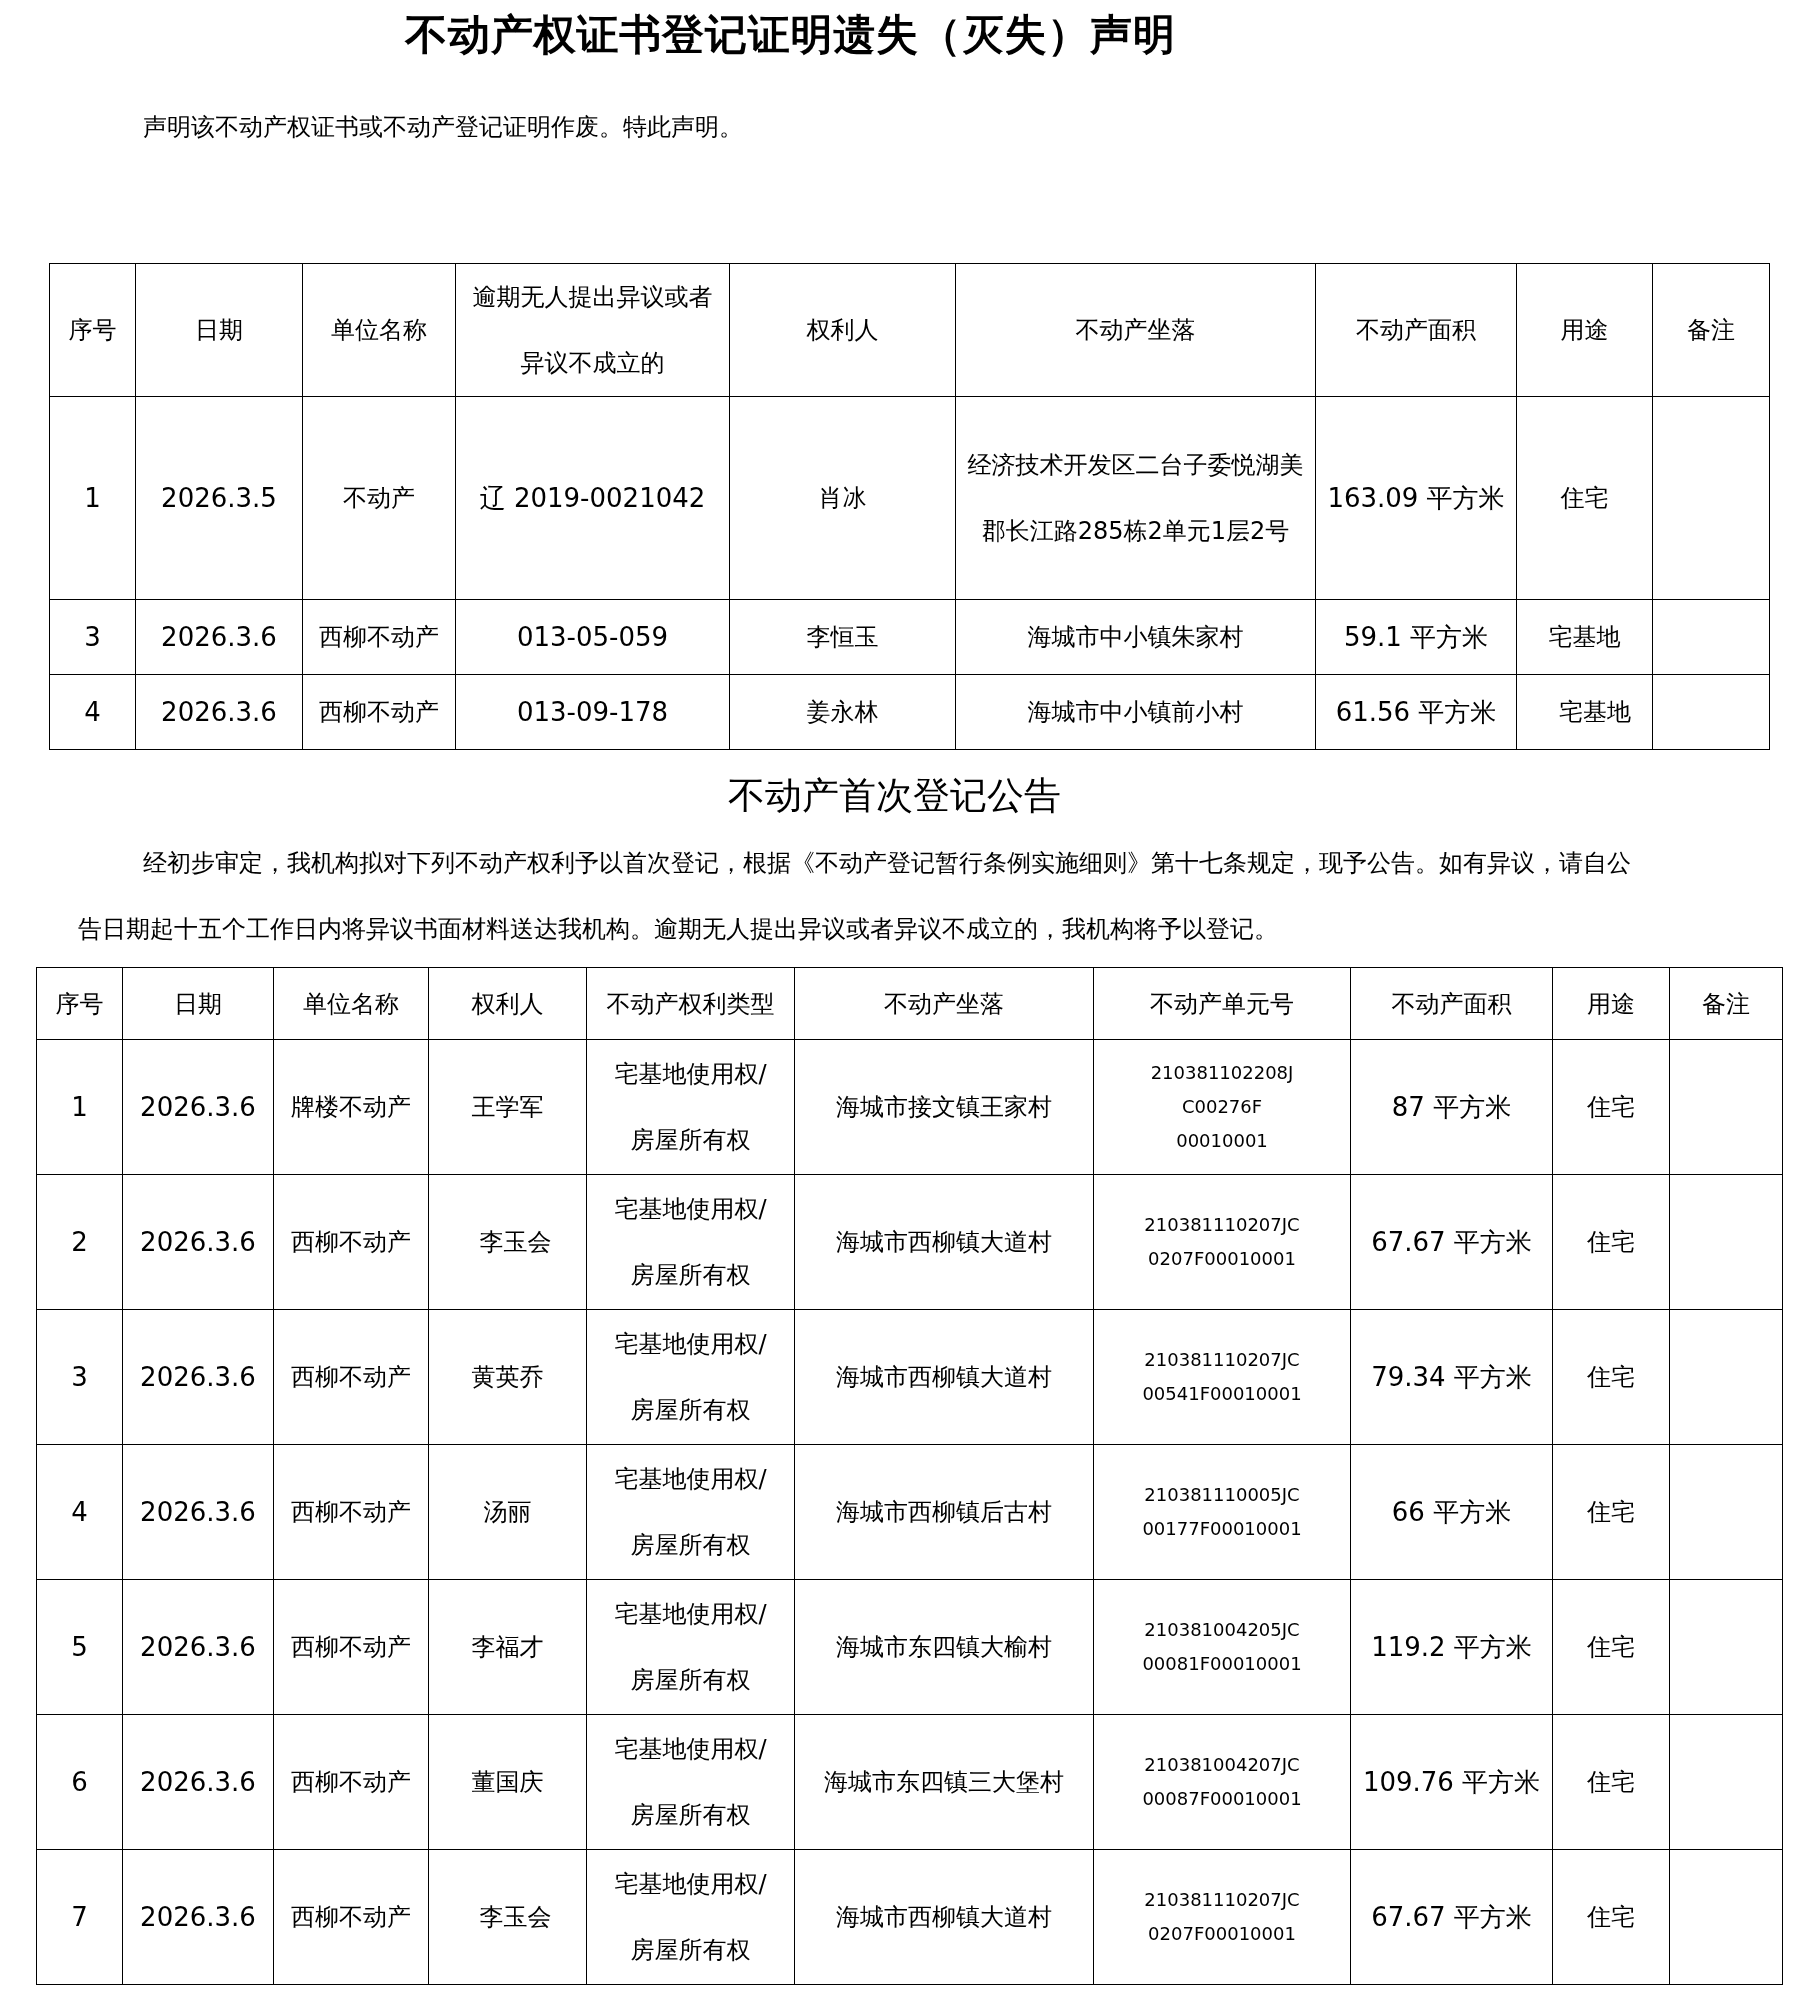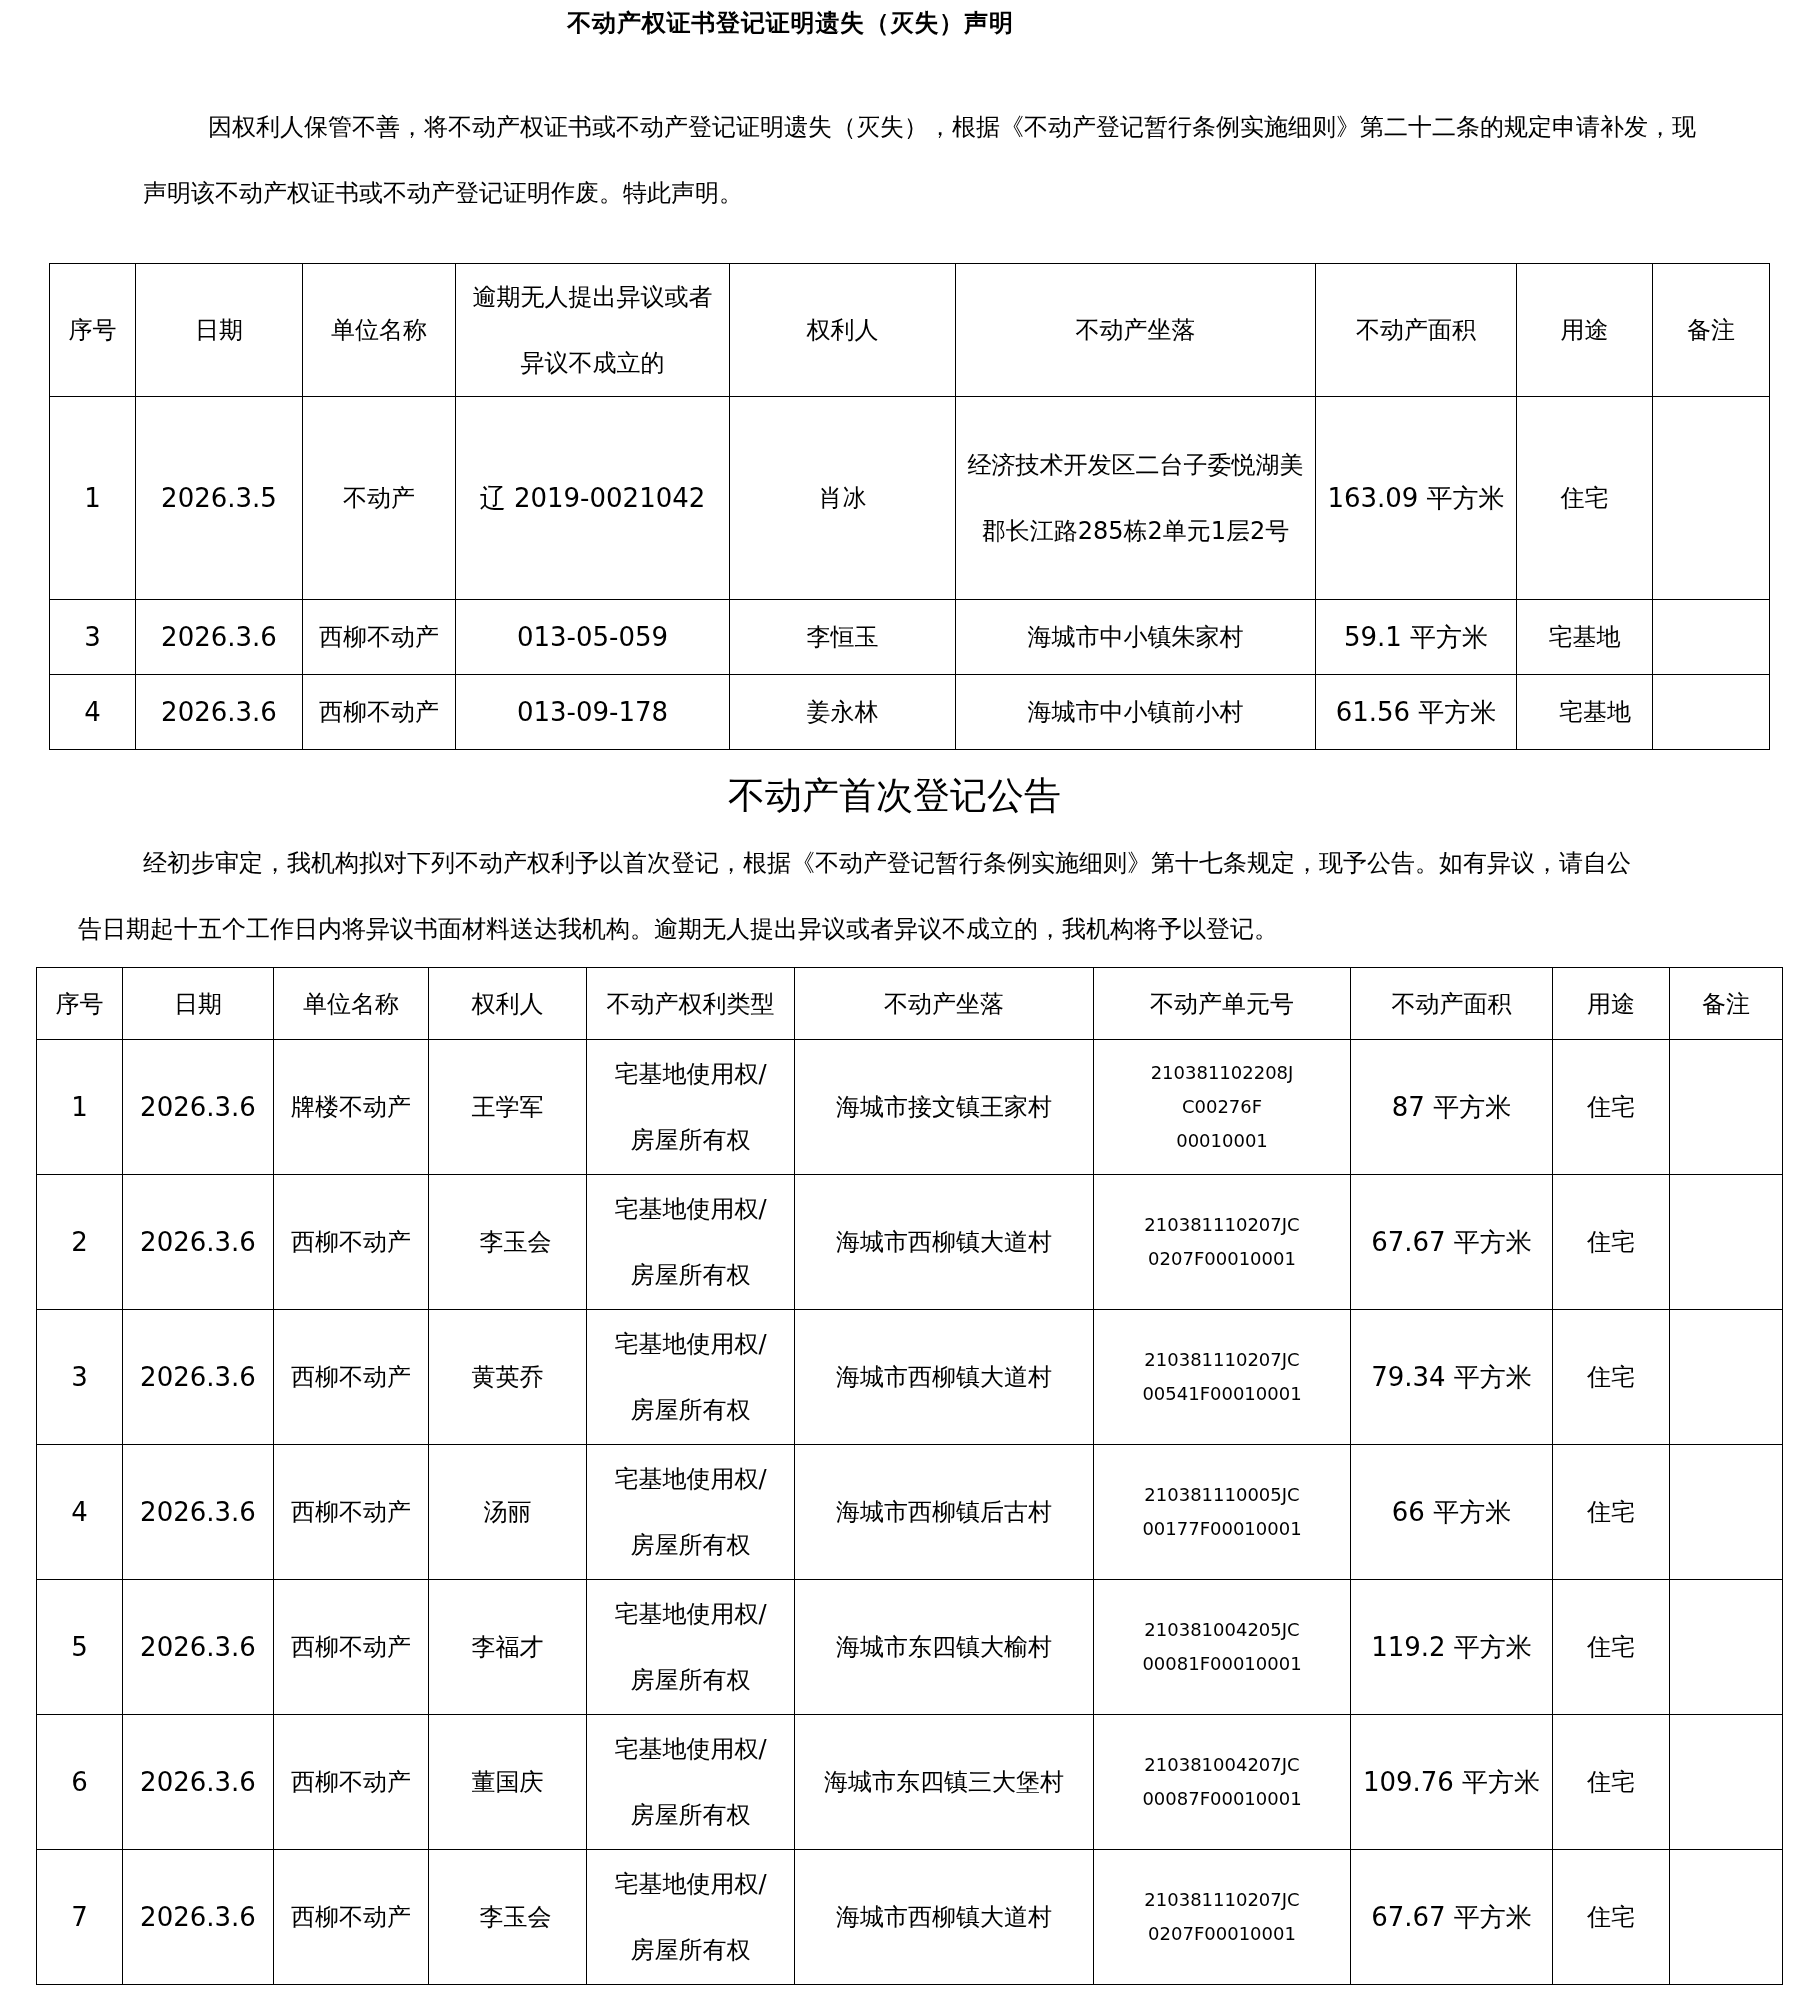--- a/index.html
+++ b/index.html
@@ -2,21 +2,21 @@
 <html style="font-size:13px"><head>
 <meta charset="utf-8">
 <style>
   html, body { margin: 0; padding: 0; background: #ffffff; }
   body {
     width: 1819px; height: 2008px; position: relative; overflow: hidden;
     font-family: "DejaVu Sans", "Liberation Sans", sans-serif; color: #000;
   }
   .title1 {
     position: absolute; left: 0; top: 6.5px; width: 1581px; text-align: center;
-    font-size: 24px; font-weight: bold; letter-spacing: 0.8px;
+    font-size: 42px; font-weight: bold; letter-spacing: 0.8px;
   }
   .para {
     position: absolute; font-size: 24px; line-height: 66px;
   }
   .p1 { left: 78px; top: 94px; width: 1693px; text-indent: 65px; margin-left:0px; }
   .title2 {
     position: absolute; left: 0; top: 771px; width: 1789px; text-align: center;
     font-size: 37px; font-weight: normal;
   }
   .p2 { left: 78px; top: 830px; width: 1709px; }
@@ -33,21 +33,20 @@
   #t2 td { height: 134px; line-height: 66px; }
   .num { font-size: 26px; }
   .unit { line-height: 34px !important; }
   .unit span { display:block; line-height: 34px; font-size: 18px; }
 </style>
 </head>
 <body>
 
 <div class="title1">不动产权证书登记证明遗失（灭失）声明</div>
 <div class="para p1">
-  <span style="display:block;padding-left:65px">因权利人保管不善，将不动产权证书或不动产登记证明遗失（灭失），根据《不动产登记暂行条例实施细则》第二十二条的规定申请补发，现</span>
   <span style="display:block;margin-left:0">声明该不动产权证书或不动产登记证明作废。特此声明。</span>
 </div>
 
 <table id="t1">
   <colgroup>
     <col style="width:86px">
       <col style="width:167px">
       <col style="width:153px">
       <col style="width:274px">
       <col style="width:226px">

